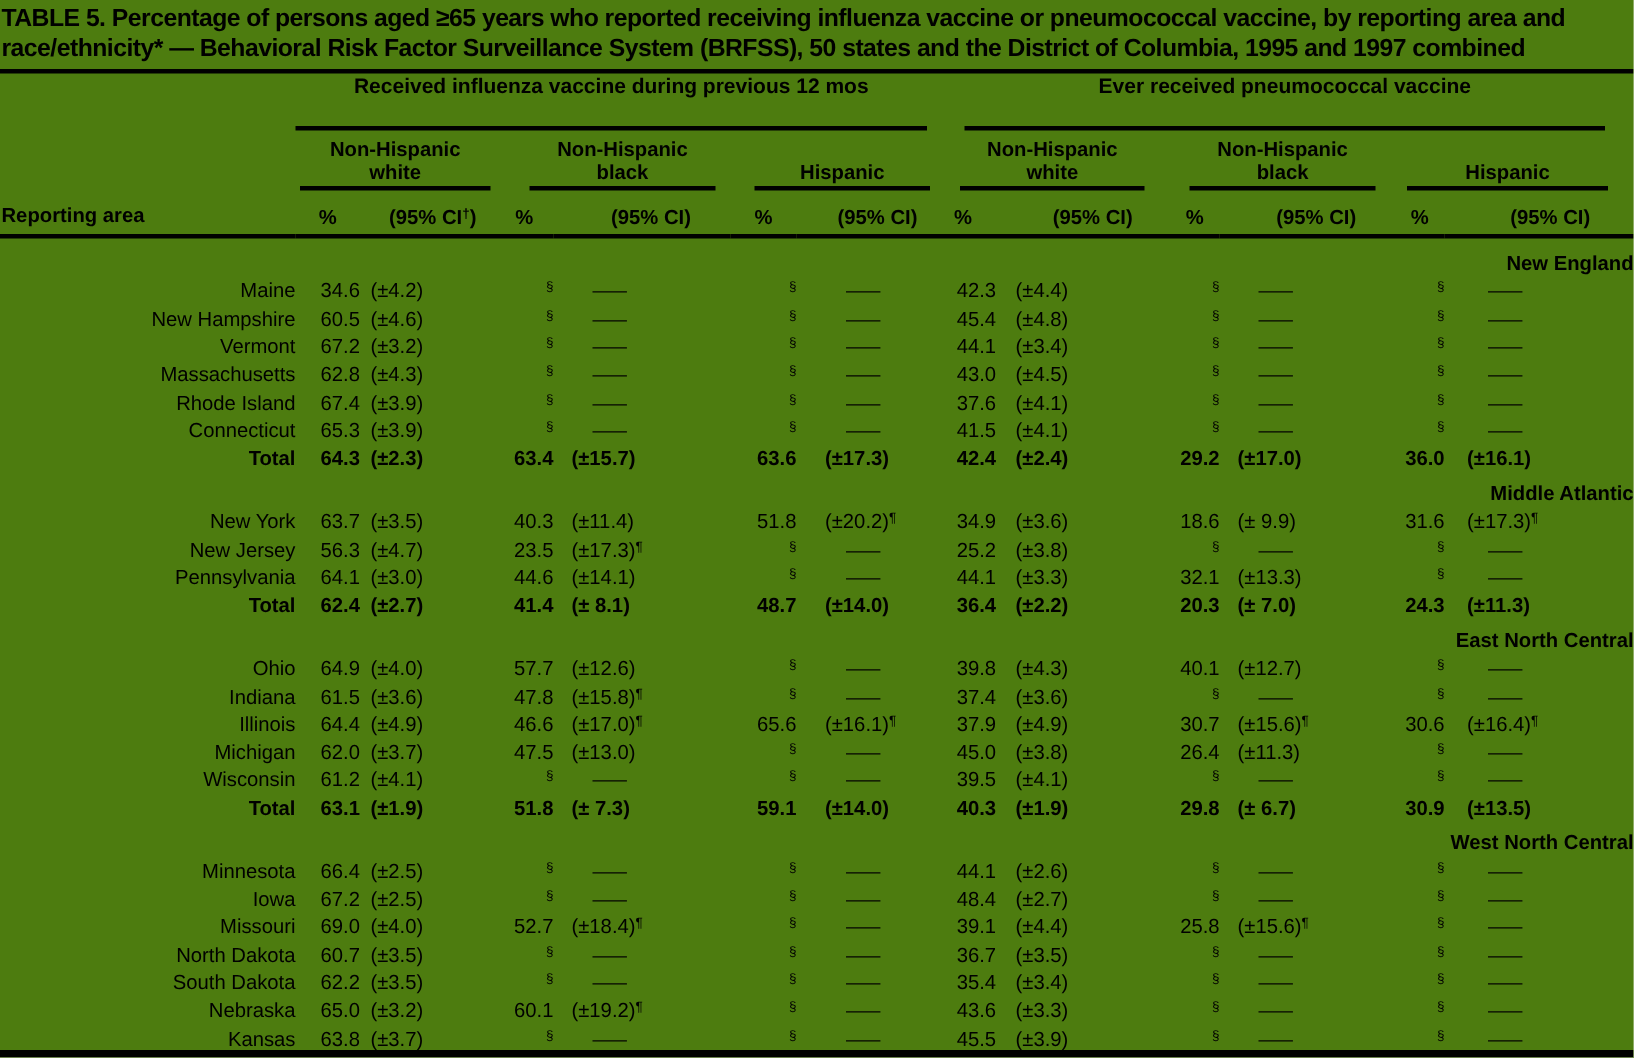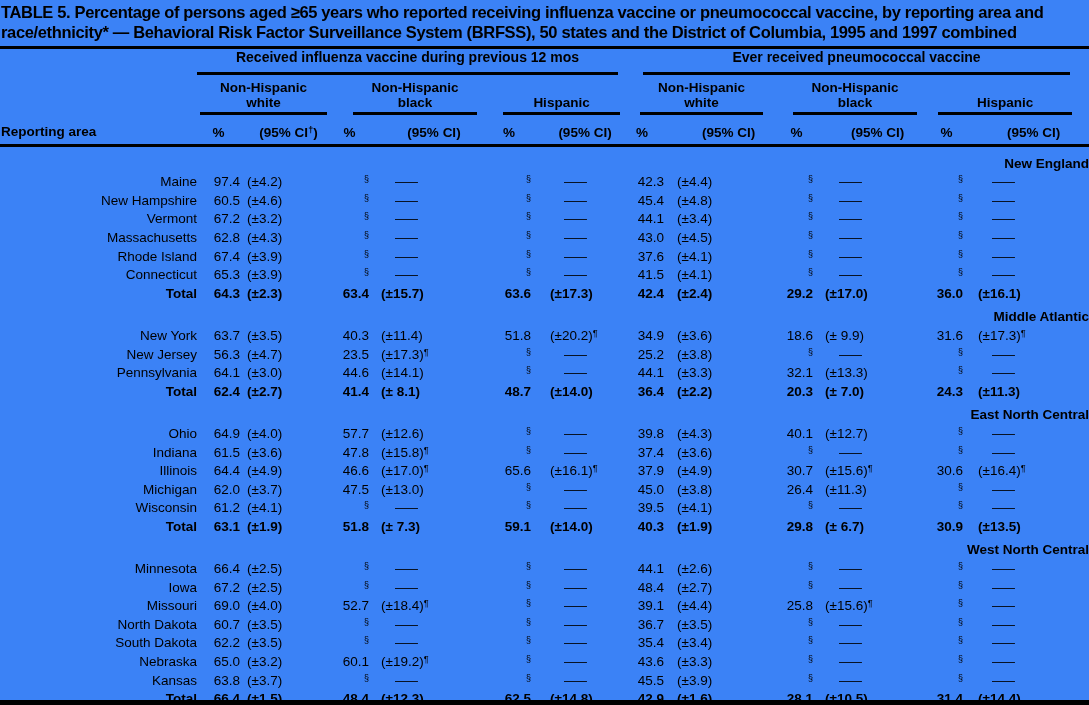--- a/index.html
+++ b/index.html
@@ -1,35 +1,35 @@
 <!DOCTYPE html>
 <html><head>
 <meta charset="utf-8">
 <style>
   html,body{margin:0;padding:0;background:#fff;}
   body{width:1089px;height:705px;overflow:hidden;color:#000;
        font-family:"Liberation Sans",sans-serif;}
-  .page{position:relative;width:1089px;height:705px;overflow:hidden;background:#3b82f6;}
+  .page{position:relative;width:1089px;height:705px;overflow:hidden;background:#4d7c0f;}
 
   .title{font-weight:bold;font-size:16.5px;line-height:20px;letter-spacing:-0.35px;
          padding:2px 0 4px 1px;border-bottom:3px solid #000;}
 
   table{border-collapse:collapse;table-layout:fixed;width:1089px;}
   col.cArea{width:197px;}
   col.c2{width:43px;}  col.c3{width:90px;}
   col.c4{width:39px;}  col.c5{width:118px;}
   col.c6{width:44px;}  col.c7{width:89px;}
   col.c8{width:44px;}  col.c9{width:116px;}
   col.c10{width:33px;} col.c11{width:117px;}
   col.c12{width:33px;} col.c13{width:126px;}
 
   th{font-weight:bold;padding:0;vertical-align:bottom;}
   .area-th{text-align:left;font-size:13.5px;border-bottom:3px solid #000;padding:0 0 5px 1px;}
   tr.group-row th{height:26px;}
-  .grp-hd{border-bottom:3px solid #000;text-align:center;font-size:14px;padding-bottom:7px;white-space:nowrap;}
+  .grp-hd{border-bottom:3px solid #000;text-align:center;font-size:14px;padding-bottom:19px;white-space:nowrap;}
   .grp-flu{margin:0 2px 0 0;}
   .grp-pne{margin:0 19px 0 23px;}
   tr.subgroup-row th{height:40px;}
   .sub-hd{border-bottom:3px solid #000;text-align:center;font-size:13.5px;line-height:15px;padding-bottom:2px;white-space:nowrap;}
   .s1{margin:0 3px 0 3px;}  .s2{margin:0 10px 0 23px;} .s3{margin:0 0 0 16px;}
   .s4{margin:0 17px 0 20px;}.s5{margin:0 13px 0 13px;} .s6{margin:0 17px 0 8px;}
   tr.measure-row th{height:25px;font-size:13.5px;border-bottom:3px solid #000;padding-bottom:4px;white-space:nowrap;}
   tr.measure-row th.pct{text-align:center;}
   tr.measure-row th.ci{text-align:center;}
 
@@ -132,21 +132,21 @@
           <th class="pct">%</th>
           <th class="ci p13">(95% CI)</th>
         </tr>
     </thead>
     <tbody id="table-body">
         <tr class="section-row">
           <td colspan="13" class="area">New England</td>
         </tr>
         <tr class="data-row">
           <td class="area">Maine</td>
-          <td class="pct">97.4</td>
+          <td class="pct">34.6</td>
           <td class="ci p3">(±4.2)</td>
           <td class="pct"><sup>§</sup></td>
           <td class="ci p5"><span class="dashline">—</span></td>
           <td class="pct"><sup>§</sup></td>
           <td class="ci p7"><span class="dashline">—</span></td>
           <td class="pct">42.3</td>
           <td class="ci p9">(±4.4)</td>
           <td class="pct"><sup>§</sup></td>
           <td class="ci p11"><span class="dashline">—</span></td>
           <td class="pct"><sup>§</sup></td>

